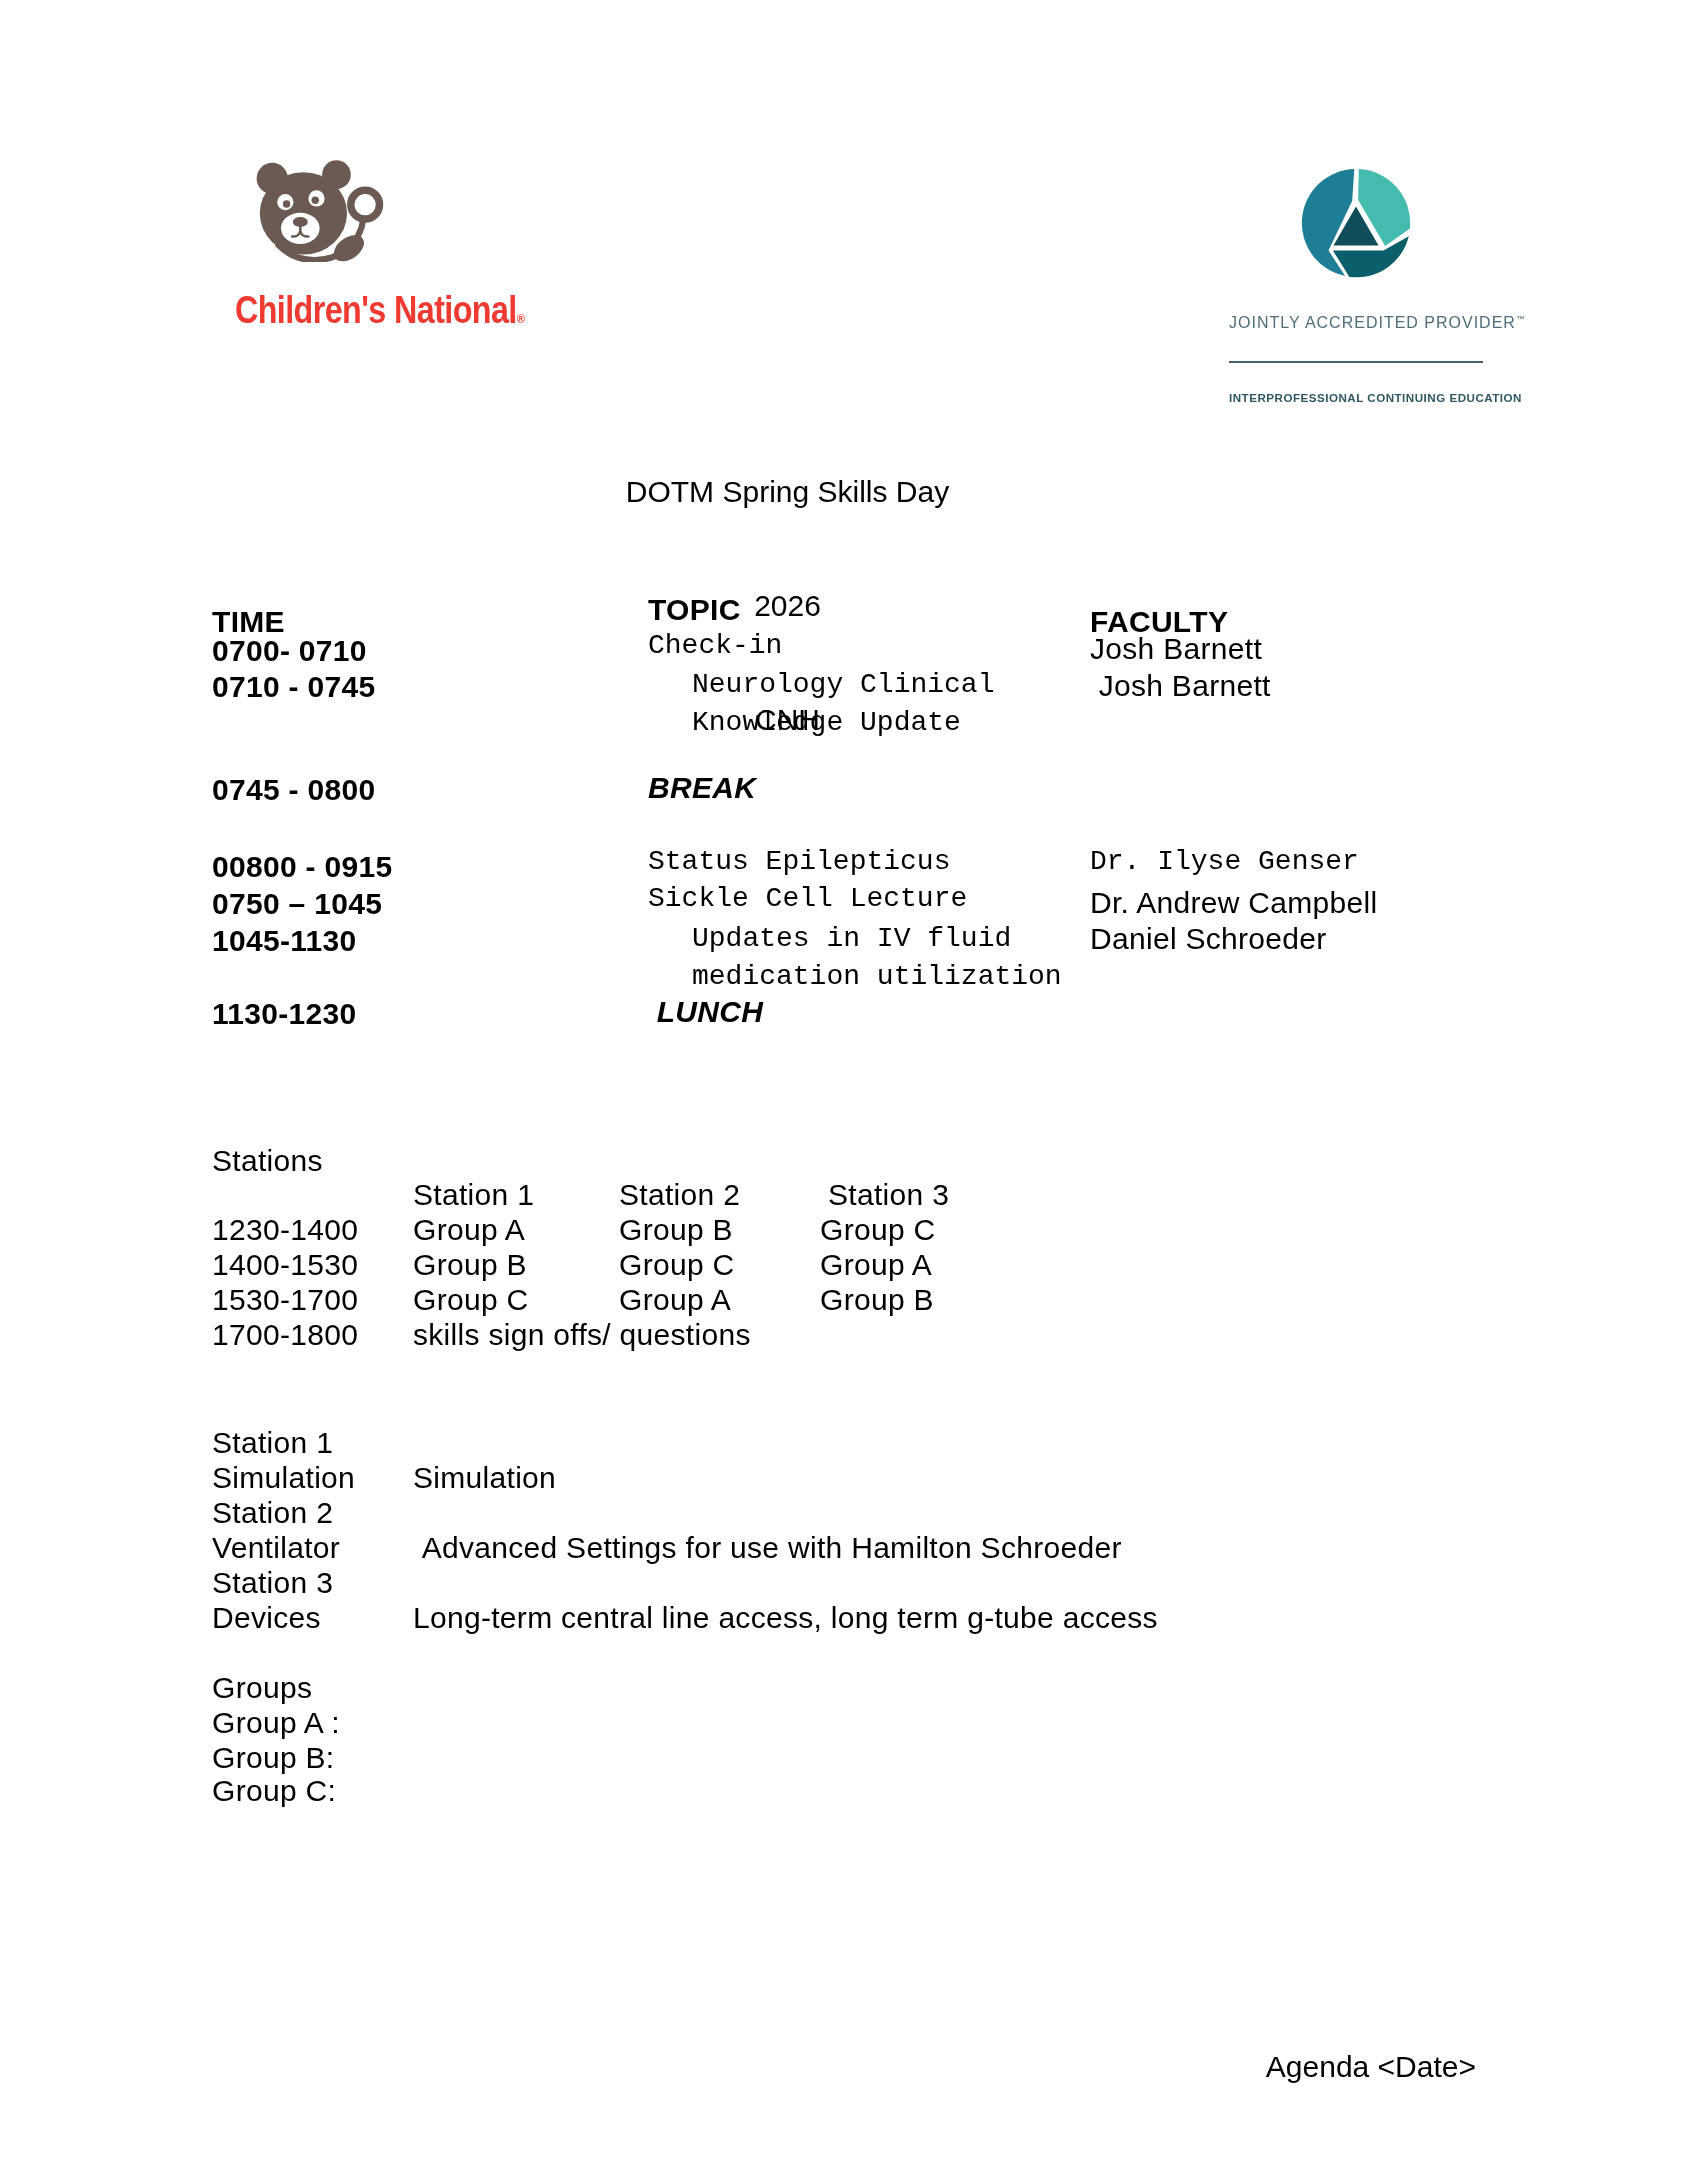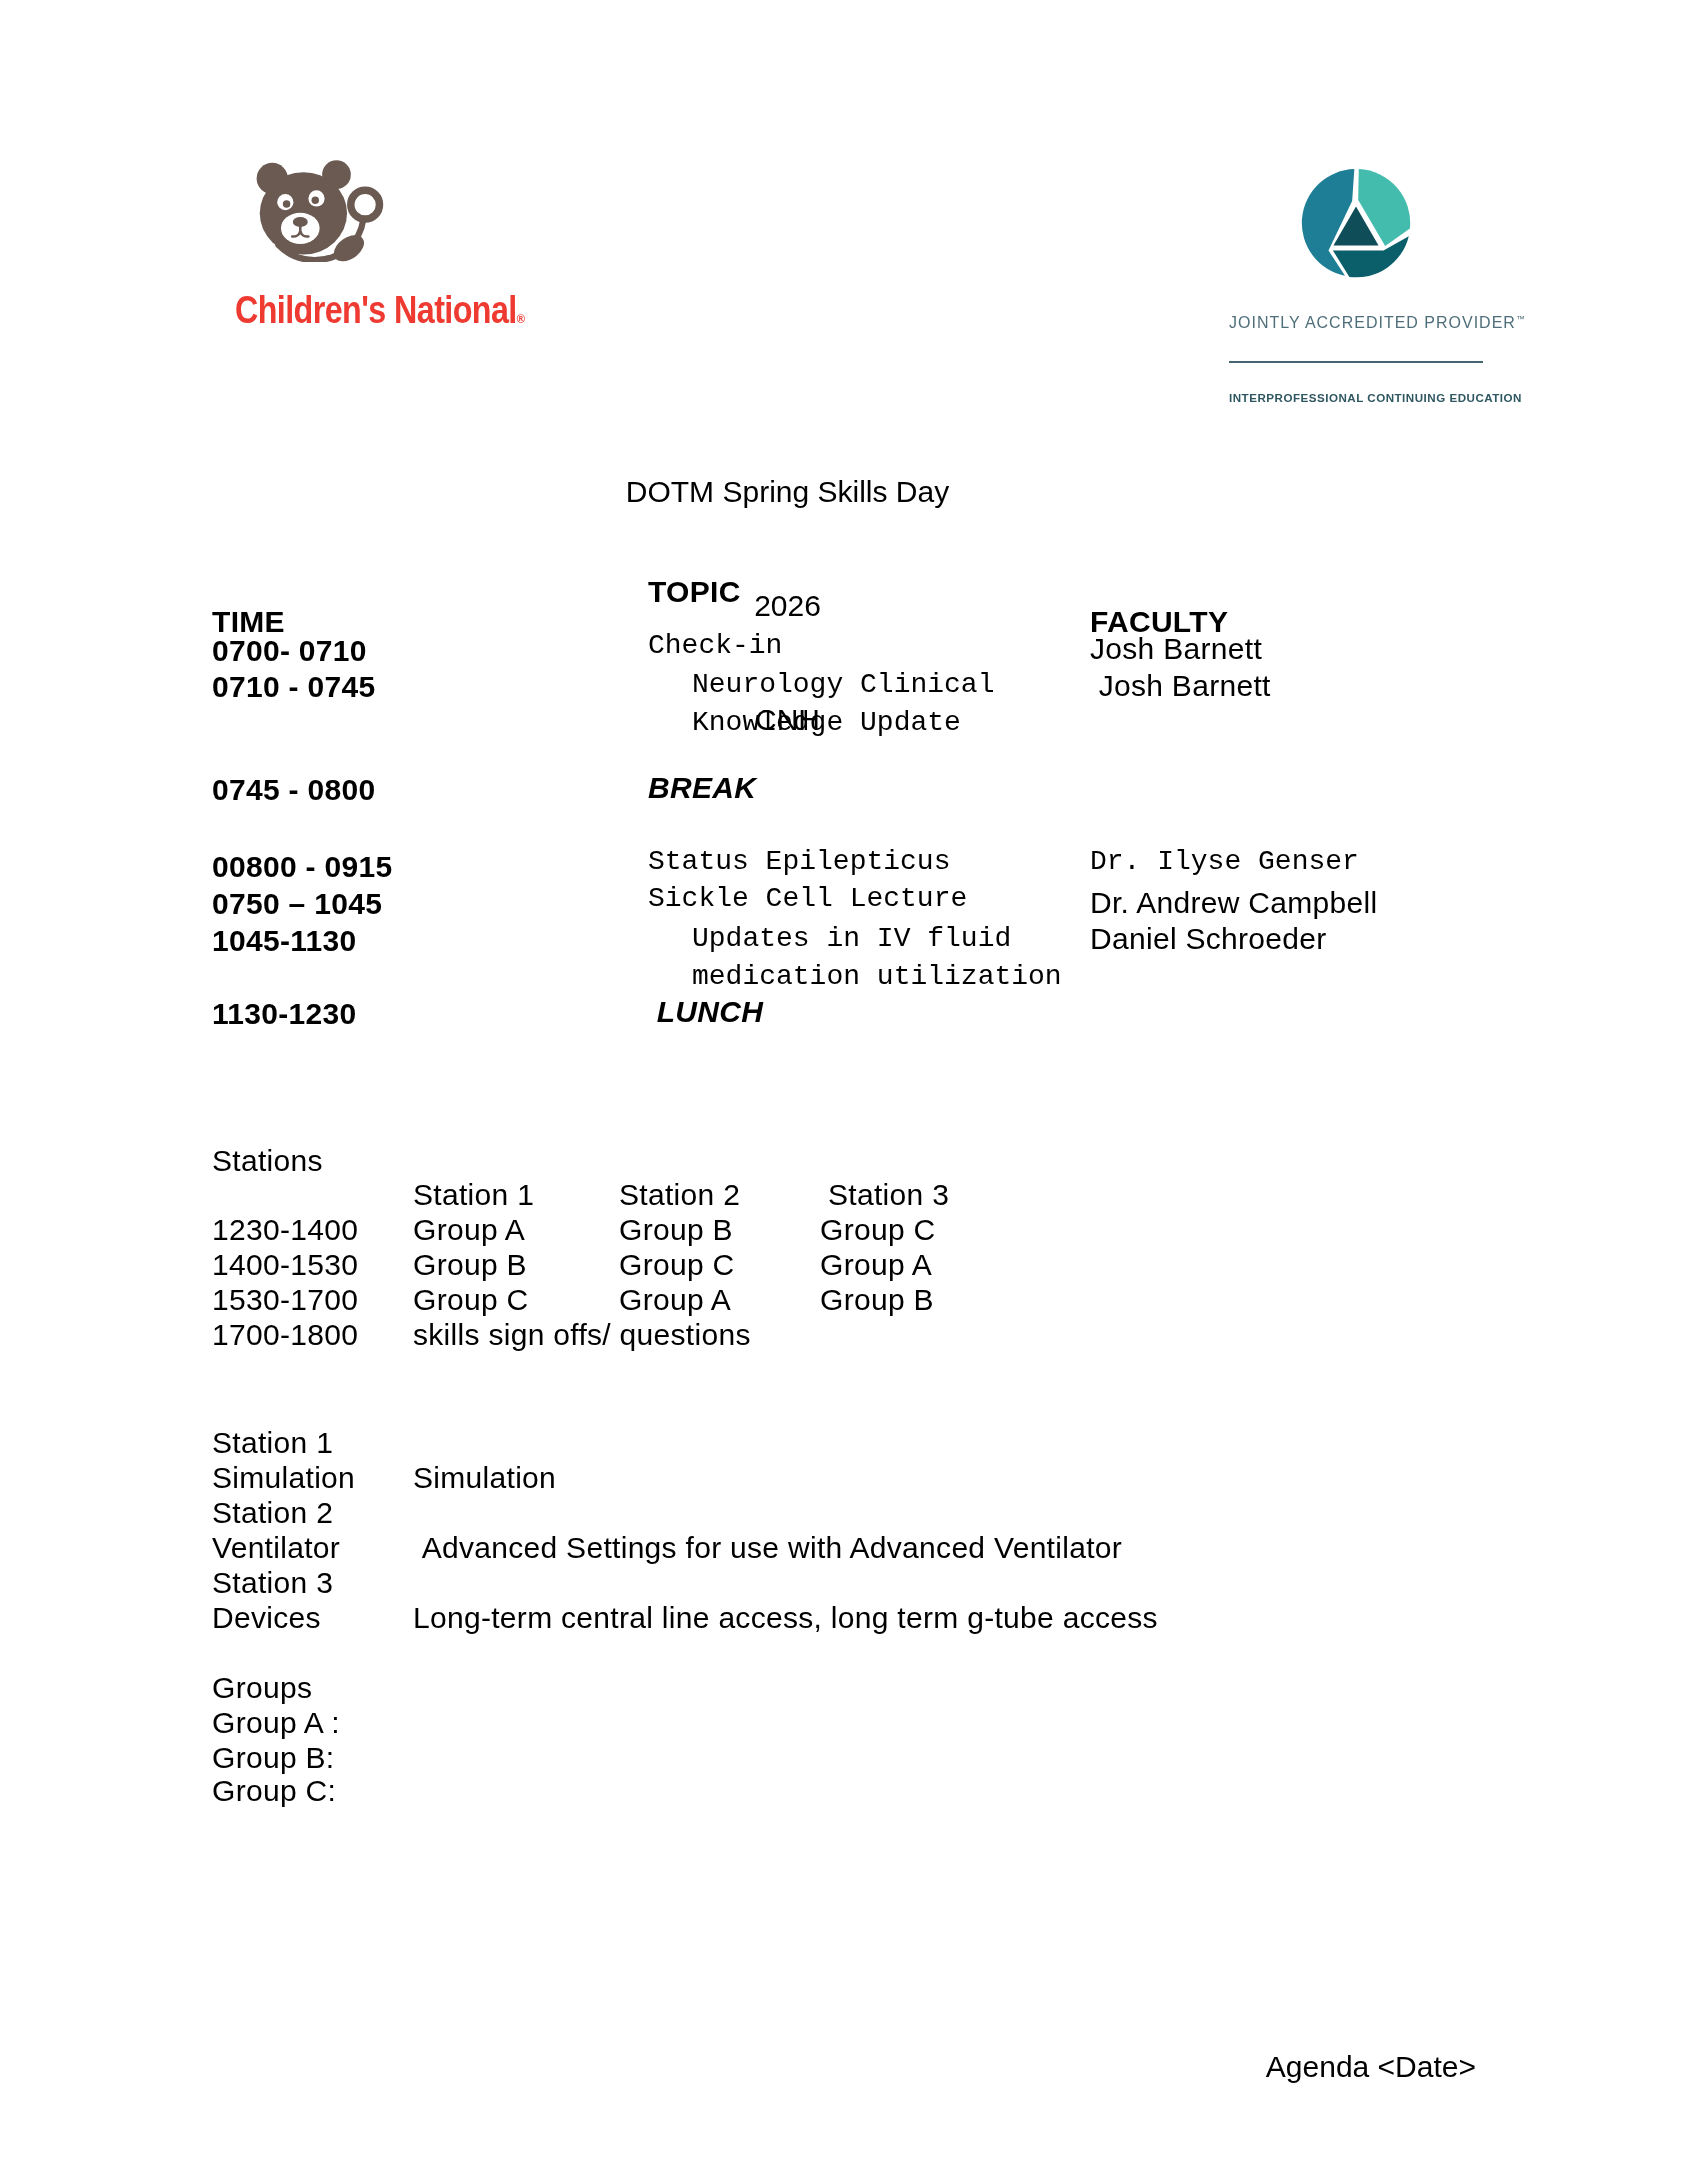--- a/index.html
+++ b/index.html
@@ -87,21 +87,21 @@
     <div class="cn-word"><span>Children's National</span><span class="cn-reg">®</span></div>
   </div>
 
   <div class="abs title-block">
     <div>DOTM Spring Skills Day</div>
     <div>2026</div>
     <div>CNH</div>
   </div>
 
   <div class="abs sans bold col-time" style="top:605px">TIME</div>
-  <div class="abs sans bold col-topic" style="top:575px">TOPIC</div>
+  <div class="abs sans bold col-topic" style="top:593px">TOPIC</div>
   <div class="abs sans bold col-fac" style="top:605px">FACULTY</div>
 
   <div class="abs sans bold col-time" style="top:634px">0700- 0710</div>
   <div class="abs serif col-topic" style="top:630px">Check-in</div>
   <div class="abs sans col-fac" style="top:632px">Josh Barnett</div>
 
   <div class="abs sans bold col-time" style="top:670px">0710 - 0745</div>
   <div class="abs serif two-line col-topic" style="top:666px">Neurology Clinical
 Knowledge Update</div>
   <div class="abs sans col-fac" style="top:669px"> Josh Barnett</div>
@@ -150,21 +150,21 @@
   <div class="abs sans st-c1" style="top:1318px">skills sign offs/ questions</div>
 
   <div class="abs sans st-c0" style="top:1426px">Station 1</div>
 
   <div class="abs sans st-c0" style="top:1461px">Simulation</div>
   <div class="abs sans st-c1" style="top:1461px">Simulation</div>
 
   <div class="abs sans st-c0" style="top:1496px">Station 2</div>
 
   <div class="abs sans st-c0" style="top:1531px">Ventilator</div>
-  <div class="abs sans st-c1" style="top:1531px"> Advanced Settings for use with Advanced Ventilator</div>
+  <div class="abs sans st-c1" style="top:1531px"> Advanced Settings for use with Hamilton Schroeder</div>
 
   <div class="abs sans st-c0" style="top:1566px">Station 3</div>
 
   <div class="abs sans st-c0" style="top:1601px">Devices</div>
   <div class="abs sans st-c1" style="top:1601px">Long-term central line access, long term g-tube access</div>
 
   <div class="abs sans st-c0" style="top:1671px">Groups</div>
   <div class="abs sans st-c0" style="top:1706px">Group A :</div>
   <div class="abs sans st-c0" style="top:1741px">Group B:</div>
   <div class="abs sans st-c0" style="top:1774px">Group C:</div>

